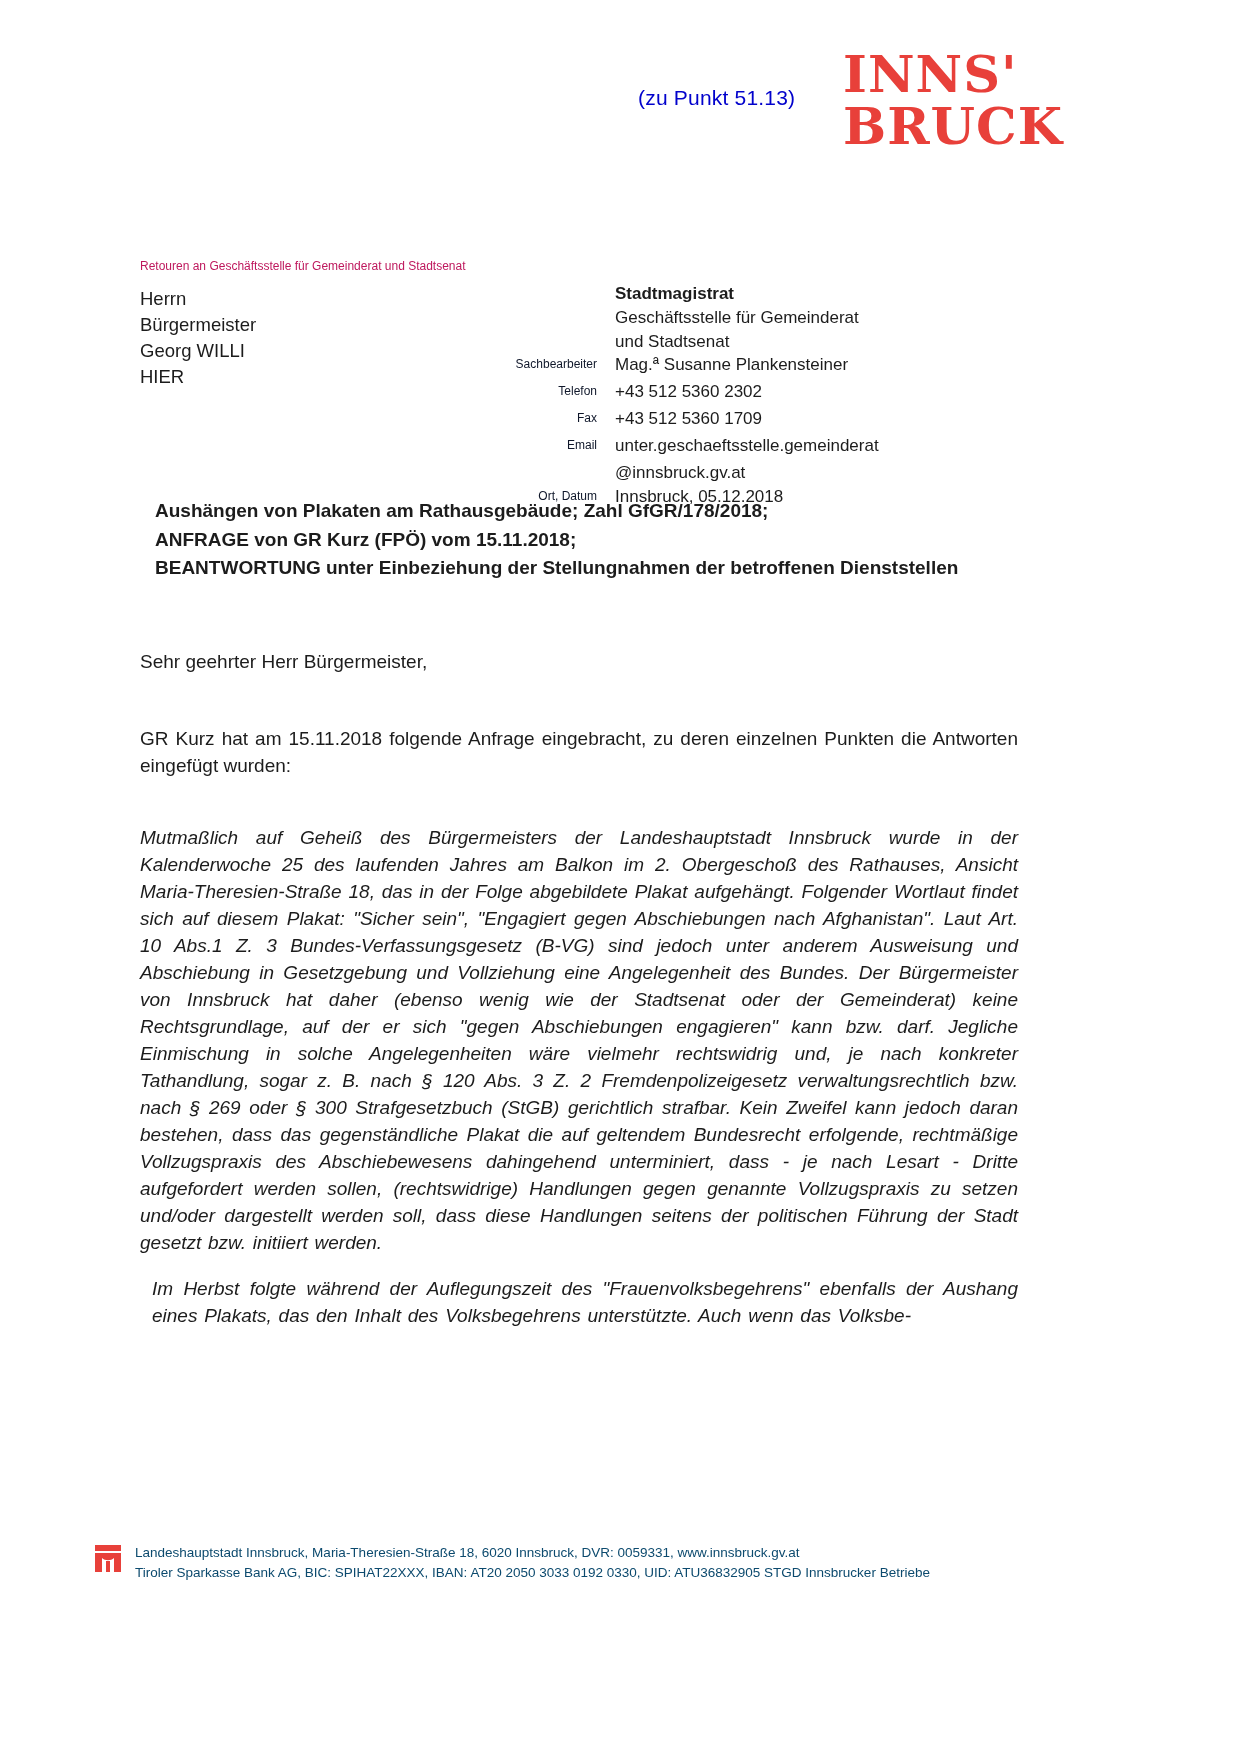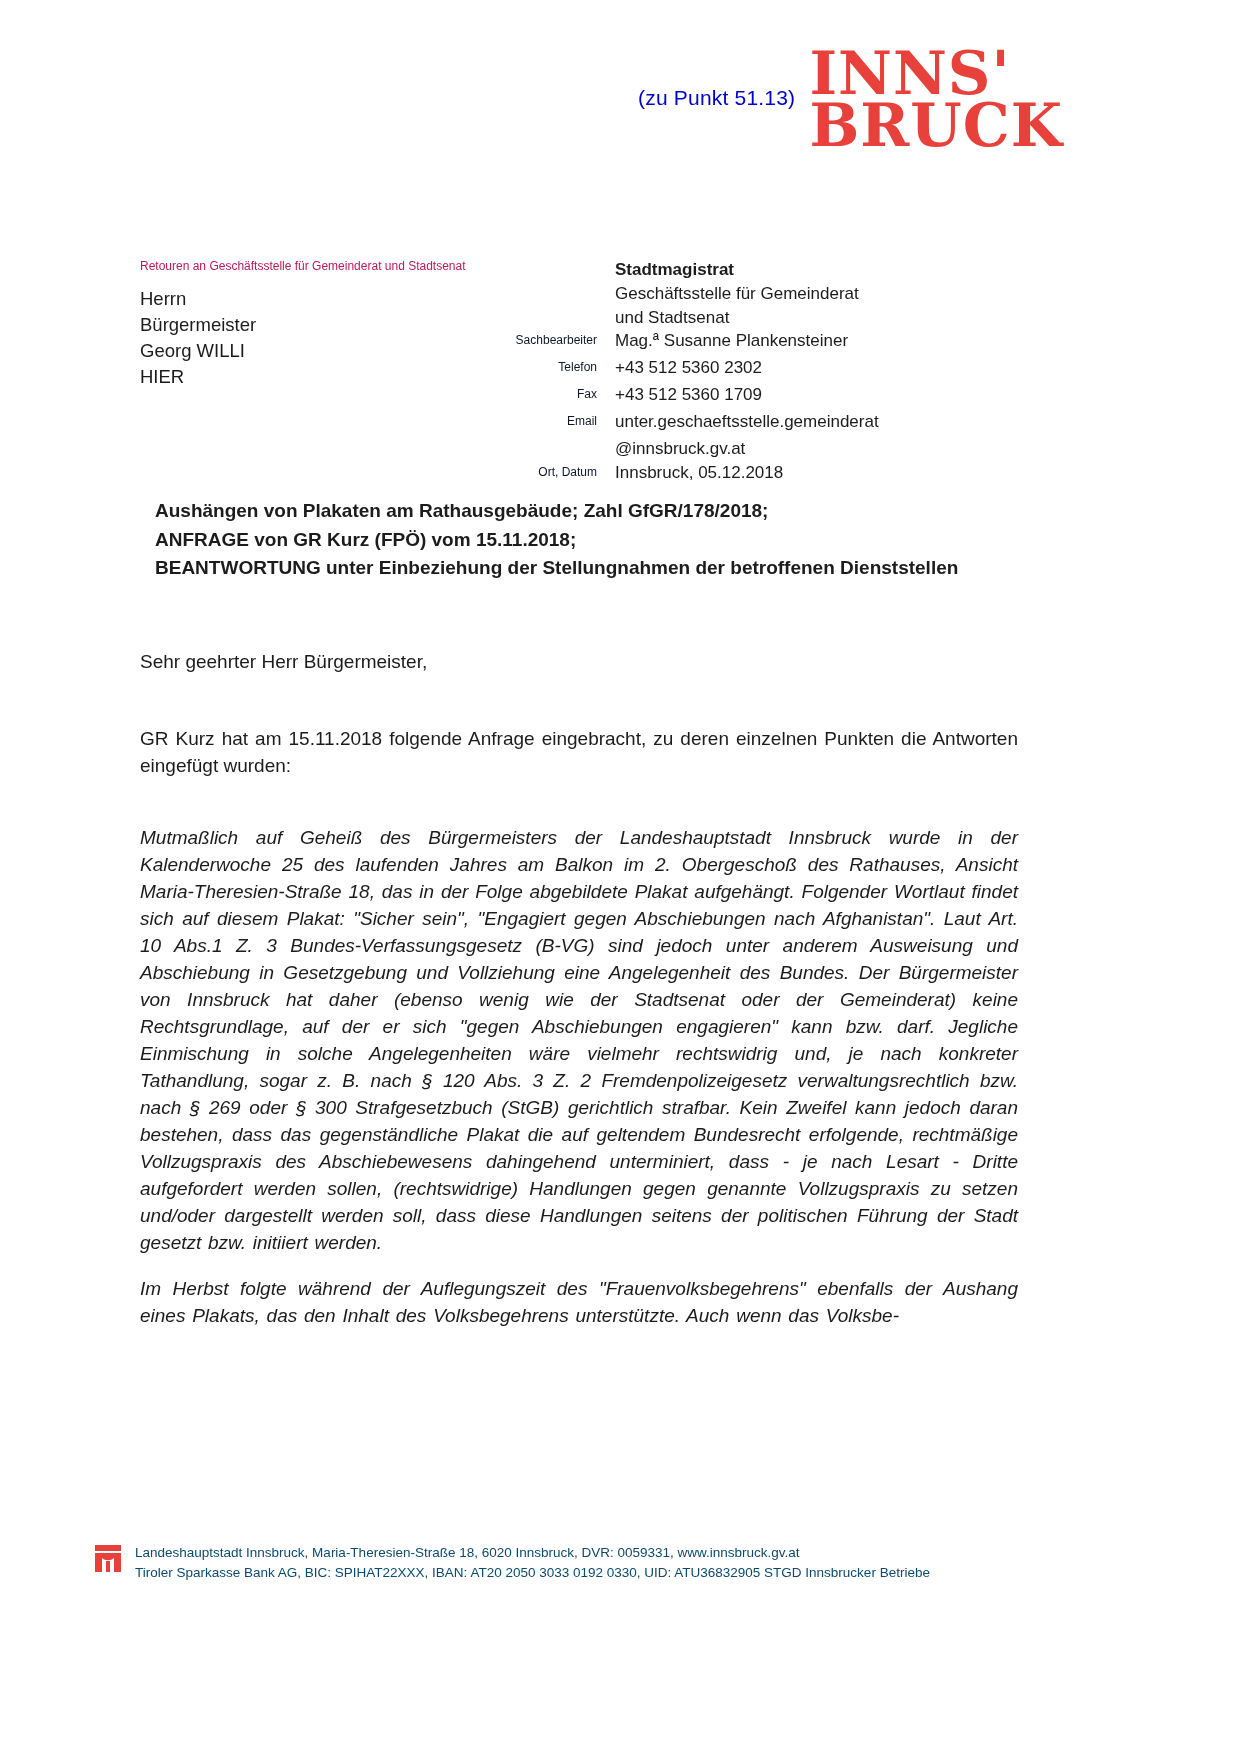--- a/index.html
+++ b/index.html
@@ -11,54 +11,54 @@
   .page{position:absolute;inset:0;background:#fff;}
 
   
   .ref-note{
     position:absolute;left:638px;top:86px;
     color:#0202cc;font-size:21px;letter-spacing:.2px;
   }
   .logo{
     position:absolute;top:48px;right:178px;text-align:left;
     color:#e8403a;font-family:"DejaVu Serif", serif;
-    font-weight:700;font-size:59px;line-height:52px;letter-spacing:1px;
+    font-weight:700;font-size:51px;line-height:52px;letter-spacing:1px;
   }
 
   
   .recipient{position:absolute;left:140px;top:259px;}
   .return-note{font-size:12px;color:#be185d;margin-bottom:13px;}
   .r-line{font-size:18.5px;line-height:26px;}
 
   
   .sender{
     position:absolute;left:437px;top:258px;
     display:grid;grid-template-columns:160px 330px;column-gap:18px;
     font-size:17px;line-height:23.8px;
   }
   .s-label{
     text-align:right;font-size:12px;color:#0f172a;
     align-self:end;padding-bottom:3px;white-space:nowrap;
   }
   .s-value{white-space:nowrap;}
-  .s-title{font-weight:bold;}
+  .s-title{font-weight:bold;margin-top:24px;}
   .row-gap{margin-top:1px;}
 
   
   .subject{
     position:absolute;left:155px;top:497px;width:900px;
     font-weight:bold;font-size:19px;line-height:28.5px;
   }
 
   
   .letter-body{position:absolute;left:140px;top:648px;width:878px;font-size:19px;line-height:27px;}
   .salutation{margin:0 0 50px 0;}
   .intro{margin:0 0 45px 0;text-align:justify;}
   .quote{font-style:italic;text-align:justify;margin:0 0 19px 0;word-spacing:1.5px;}
-  .quote:last-child{margin-bottom:0;}
+  .quote:last-child{margin-bottom:0;margin-left:12px;}
 
   
   .footer{
     position:absolute;left:95px;top:1543px;display:flex;align-items:flex-start;
     color:#0c4a6e;font-size:13.5px;line-height:20px;
   }
   .crest{width:26px;height:27px;margin-right:14px;flex:0 0 auto;margin-top:2px;}
   .footer-lines{white-space:nowrap;}
 </style>
 </head>

